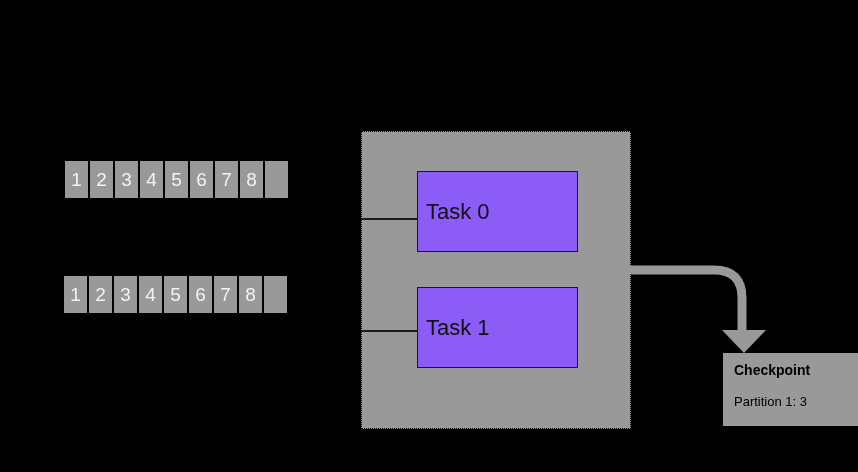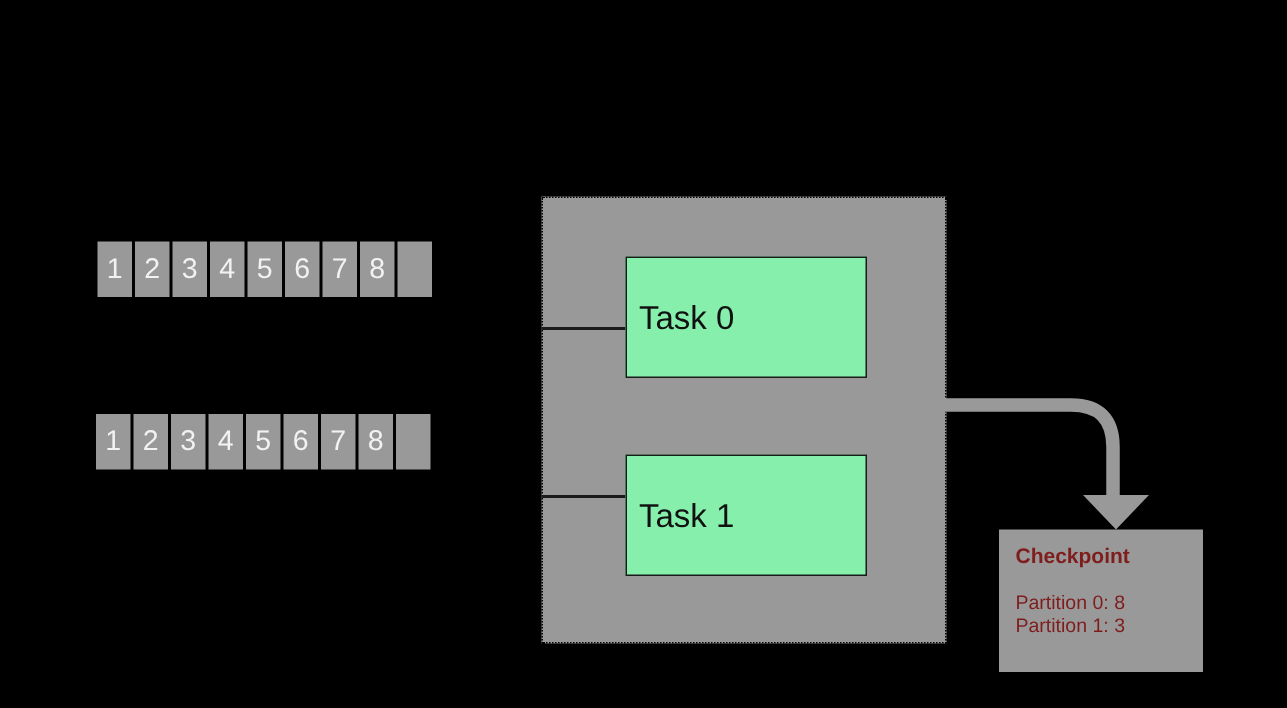--- a/index.html
+++ b/index.html
@@ -41,56 +41,56 @@
     width: 268px;
     height: 296px;
     background: #999999;
     border: 1px dotted #000;
   }
   .task-box {
     position: absolute;
     left: 417px;
     width: 151px;
     height: 79px;
-    background: #86efac;
+    background: #8b5cf6;
     border: 1.5px solid #1a1a1a;
     display: flex;
     align-items: center;
     padding-left: 8px;
     box-sizing: content-box;
     color: #111;
     font-size: 22px;
   }
   .task-box.task-0 { top: 171px; }
-  .task-box.task-1 { top: 303px; }
+  .task-box.task-1 { top: 287px; }
   .connector {
     position: absolute;
     left: 361px;
     width: 56px;
     height: 2px;
     background: #1a1a1a;
   }
   .connector.to-task-0 { top: 218px; }
   .connector.to-task-1 { top: 330px; }
   
   svg.arrow-overlay {
     position: absolute;
     left: 0;
     top: 0;
     pointer-events: none;
   }
   
   .checkpoint-box {
     position: absolute;
-    left: 666px;
+    left: 723px;
     top: 353px;
     width: 136px;
-    height: 95px;
+    height: 73px;
     background: #999999;
-    color: #7f1d1d;
+    color: #000000;
     box-sizing: border-box;
     padding: 9px 8px 0 11px;
   }
   .checkpoint-title {
     font-weight: bold;
     font-size: 14px;
     line-height: 16px;
   }
   .checkpoint-entries {
     margin-top: 17px;
@@ -140,18 +140,17 @@
   </div>
 
   <svg class="arrow-overlay" width="858" height="472" viewBox="0 0 858 472">
     <path d="M 630 270 L 714 270 Q 742 270 742 298 L 742 332" fill="none" stroke-width="9" stroke="#999999"></path>
     <polygon points="722,330 766,330 744,353" fill="#999999"></polygon>
   </svg>
 
   <div class="checkpoint-box">
     <div class="checkpoint-title">Checkpoint</div>
     <div class="checkpoint-entries">
-      <div>Partition 0: 8</div>
       <div>Partition 1: 3</div>
     </div>
   </div>
 
 </div>
 
 </body></html>

